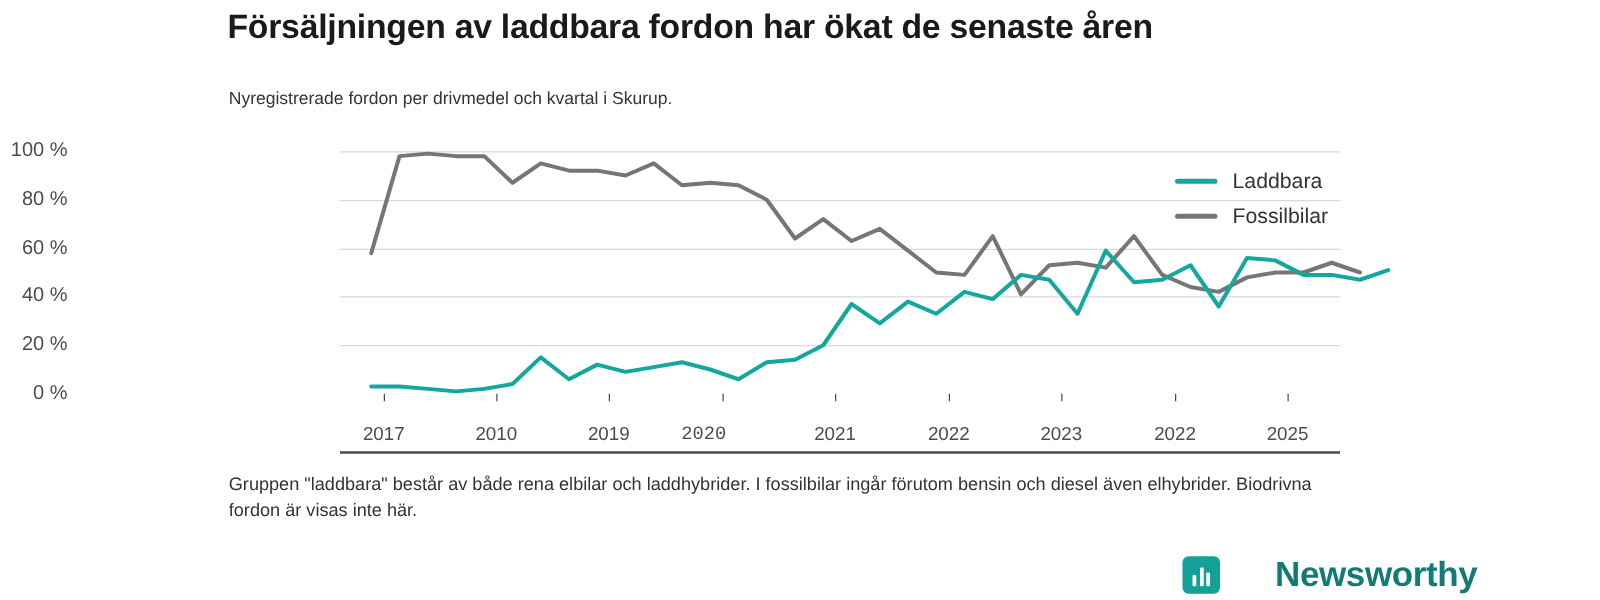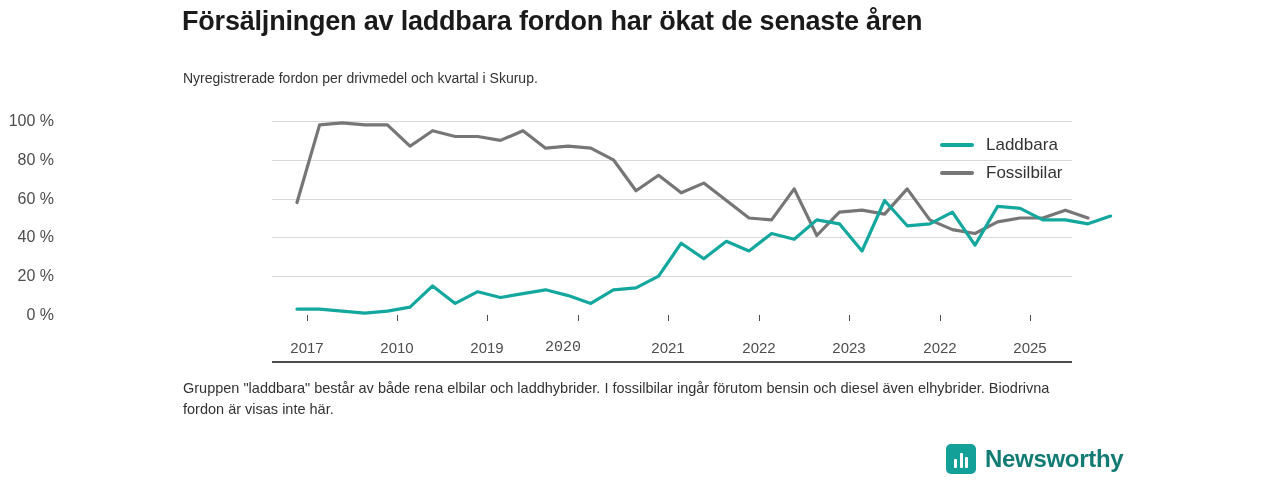--- a/index.html
+++ b/index.html
@@ -144,24 +144,25 @@
     box-sizing: border-box;
     margin-right: 9px;
   }
   .bar {
     width: 3px;
     background: #ffffff;
     margin: 0 1.2px;
     border-radius: 1px;
   }
   .brand-name {
-    font-size: 24px;
+    font-size: 28px;
     font-weight: bold;
     color: #127c74;
     letter-spacing: -0.3px;
+    margin-left: 35px;
   }
 </style>
 </head>
 <body>
 
 <div class="page">
 
   <div class="title">Försäljningen av laddbara fordon har ökat de senaste åren</div>
   <div class="subtitle">Nyregistrerade fordon per drivmedel och kvartal i Skurup.</div>
 

